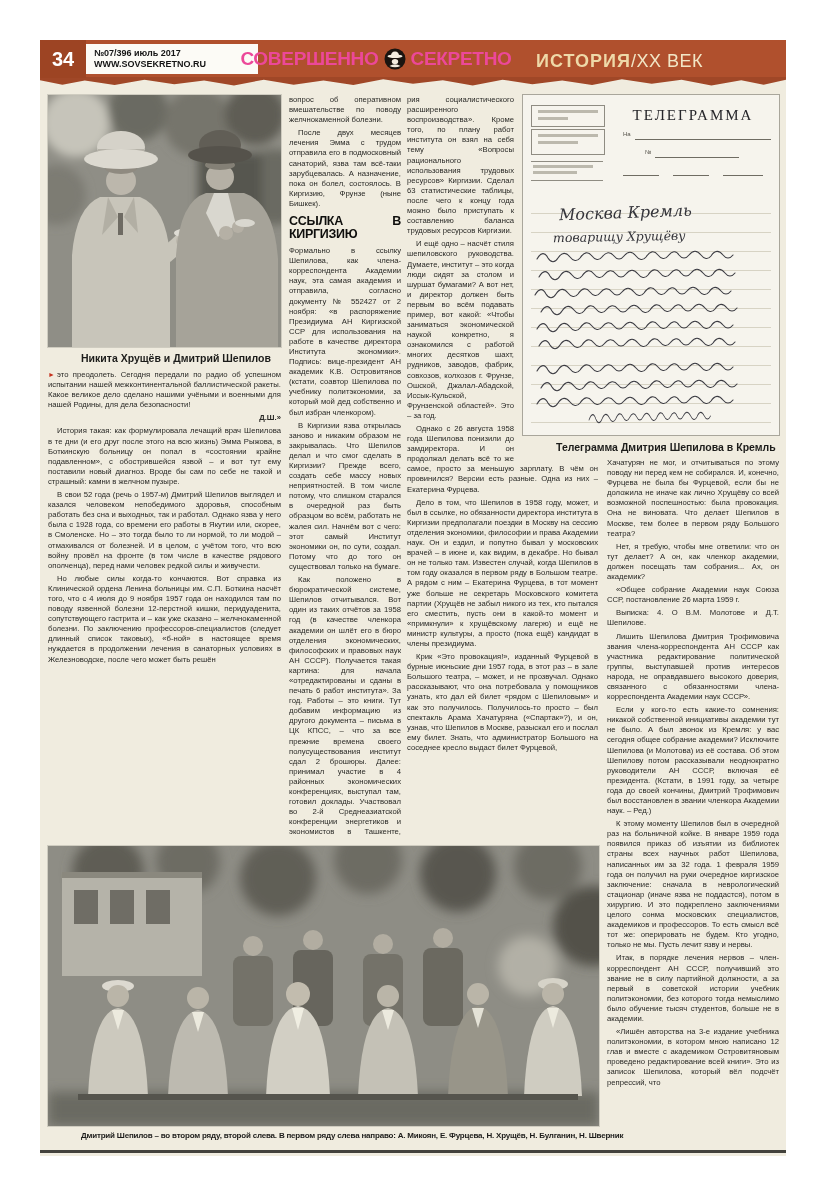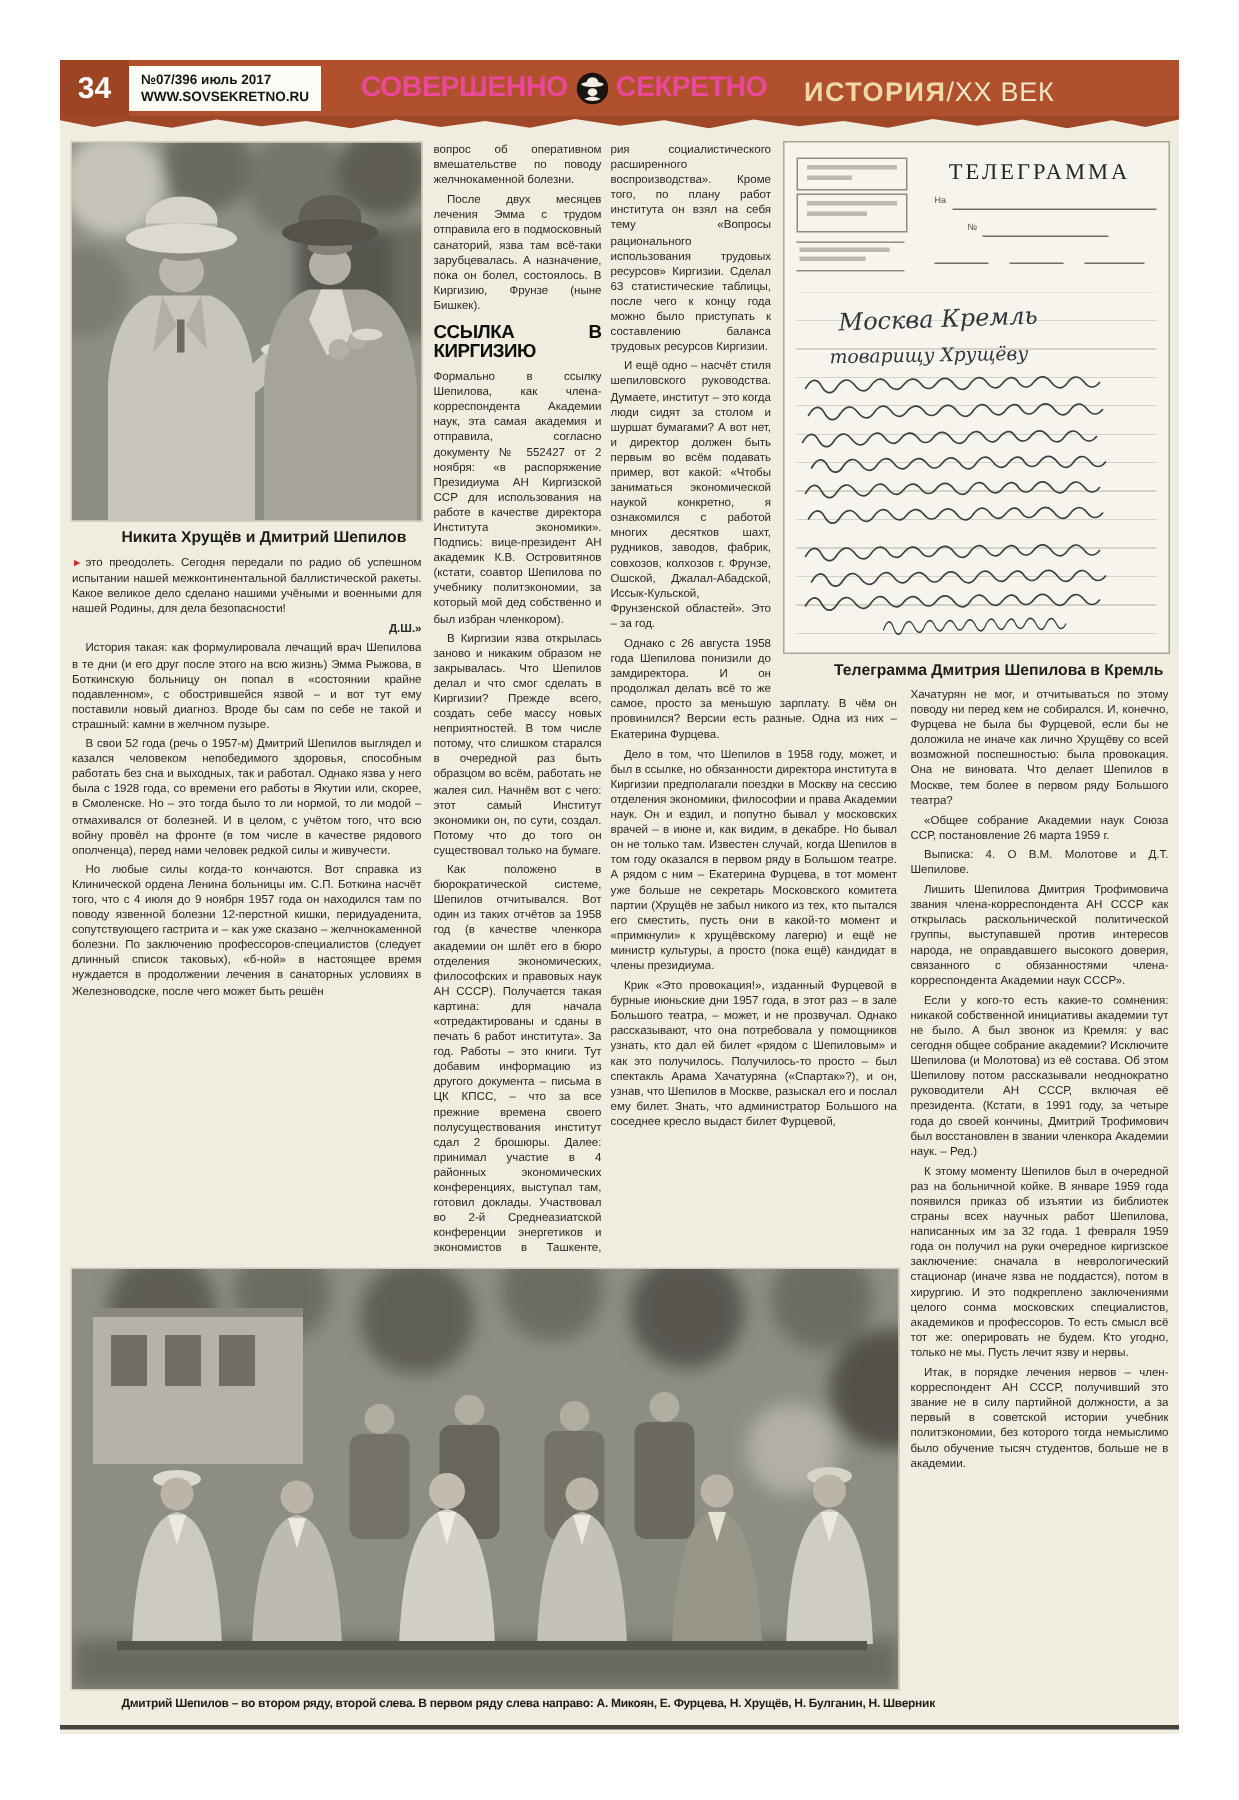--- a/index.html
+++ b/index.html
@@ -6,21 +6,21 @@
   body{width:826px;height:1200px;position:relative;background:#ffffff;
        font-family:"Liberation Sans",sans-serif;overflow:hidden;}
 
   
   .sheet{position:absolute;left:40px;top:78px;width:746px;height:1078px;background:#f0ecdf;}
   .band{position:absolute;left:40px;top:40px;width:746px;height:38px;background:#b0502d;}
   .band-tear{position:absolute;left:40px;top:77px;width:746px;height:9px;background:#a04727;
     clip-path:polygon(0 0,100% 0,100% 30%,97% 85%,94% 35%,90% 95%,86% 30%,82% 75%,78% 25%,74% 90%,70% 40%,66% 80%,62% 30%,58% 95%,54% 35%,50% 75%,46% 25%,42% 90%,38% 40%,34% 85%,30% 30%,26% 95%,22% 40%,18% 80%,14% 30%,10% 90%,6% 40%,3% 85%,0 35%);}
   .pagenum{position:absolute;left:40px;top:40px;width:46px;height:38px;background:#9d4423;color:#fff;
     font-weight:bold;font-size:20px;display:flex;align-items:center;justify-content:center;}
-  .issuebox{position:absolute;left:86px;top:44px;width:128px;height:30px;background:#fcfbf6;
+  .issuebox{position:absolute;left:86px;top:44px;width:172px;height:30px;background:#fcfbf6;
     color:#151515;font-size:9px;font-weight:bold;line-height:11px;padding:4px 0 0 8px;box-sizing:border-box;}
   .logo{position:absolute;left:238px;top:45px;width:276px;height:28px;display:flex;align-items:center;
     justify-content:center;gap:5px;color:#ec4899;font-weight:bold;font-size:19px;white-space:nowrap;letter-spacing:-0.3px;}
   .logo .emblem{width:22px;height:22px;flex:0 0 auto;}
   .section{position:absolute;left:536px;top:51px;font-size:18px;font-weight:bold;color:#eed9a8;letter-spacing:1px;white-space:nowrap;}
   .section .sec2{font-weight:normal;color:#f2e6c6;letter-spacing:0.5px;}
 
   
   .photo{position:absolute;outline:1px solid #cfccc0;overflow:hidden;background:#8f8e86;}
   #photoTop{left:48px;top:95px;width:233px;height:252px;}
@@ -198,26 +198,28 @@
     <use href="#sq" x="8" y="209"></use>
     <g transform="translate(60,225) scale(0.62,1)">
         <use href="#sq"></use>
       </g>
   </svg>
 </div>
 <div class="caption" id="capTg">Телеграмма Дмитрия Шепилова в Кремль</div>
 
 <div class="col" id="col4">
   <p class="cont">Хачатурян не мог, и отчитываться по этому поводу ни перед кем не собирался. И, конечно, Фурцева не была бы Фурцевой, если бы не доложила не иначе как лично Хрущёву со всей возможной поспешностью: была провокация. Она не виновата. Что делает Шепилов в Москве, тем более в первом ряду Большого театра?</p>
+  <p>Нет, я требую, чтобы мне ответили: что он тут делает? А он, как членкор академии, должен посещать там собрания... Ах, он академик?</p>
   <p>«Общее собрание Академии наук Союза ССР, постановление 26 марта 1959 г.</p>
   <p>Выписка: 4. О В.М. Молотове и Д.Т. Шепилове.</p>
-  <p>Лишить Шепилова Дмитрия Трофимовича звания члена-корреспондента АН СССР как открылась раскольнической политической группы, выступавшей против интересов народа, не оправдавшего высокого доверия, связанного с обязанностями члена-корреспондента Академии наук СССР».</p>
+  <p>Лишить Шепилова Дмитрия Трофимовича звания члена-корреспондента АН СССР как участника редактирование политической группы, выступавшей против интересов народа, не оправдавшего высокого доверия, связанного с обязанностями члена-корреспондента Академии наук СССР».</p>
   <p>Если у кого-то есть какие-то сомнения: никакой собственной инициативы академии тут не было. А был звонок из Кремля: у вас сегодня общее собрание академии? Исключите Шепилова (и Молотова) из её состава. Об этом Шепилову потом рассказывали неоднократно руководители АН СССР, включая её президента. (Кстати, в 1991 году, за четыре года до своей кончины, Дмитрий Трофимович был восстановлен в звании членкора Академии наук. – Ред.)</p>
   <p>К этому моменту Шепилов был в очередной раз на больничной койке. В январе 1959 года появился приказ об изъятии из библиотек страны всех научных работ Шепилова, написанных им за 32 года. 1 февраля 1959 года он получил на руки очередное киргизское заключение: сначала в неврологический стационар (иначе язва не поддастся), потом в хирургию. И это подкреплено заключениями целого сонма московских специалистов, академиков и профессоров. То есть смысл всё тот же: оперировать не будем. Кто угодно, только не мы. Пусть лечит язву и нервы.</p>
   <p>Итак, в порядке лечения нервов – член-корреспондент АН СССР, получивший это звание не в силу партийной должности, а за первый в советской истории учебник политэкономии, без которого тогда немыслимо было обучение тысяч студентов, больше не в академии.</p>
+  <p>«Лишён авторства на 3-е издание учебника политэкономии, в котором мною написано 12 глав и вместе с академиком Островитяновым проведено редактирование всей книги». Это из записок Шепилова, который вёл подсчёт репрессий, что</p>
 </div>
 
 <div class="photo" id="photoBottom">
   <svg viewBox="0 0 551 280" width="551" height="280">
     <defs>
         <filter id="bl2">
           <feGaussianBlur stdDeviation="6"></feGaussianBlur>
         </filter>
       </defs>
     <rect width="551" height="280" fill="#8e8d85"></rect>

